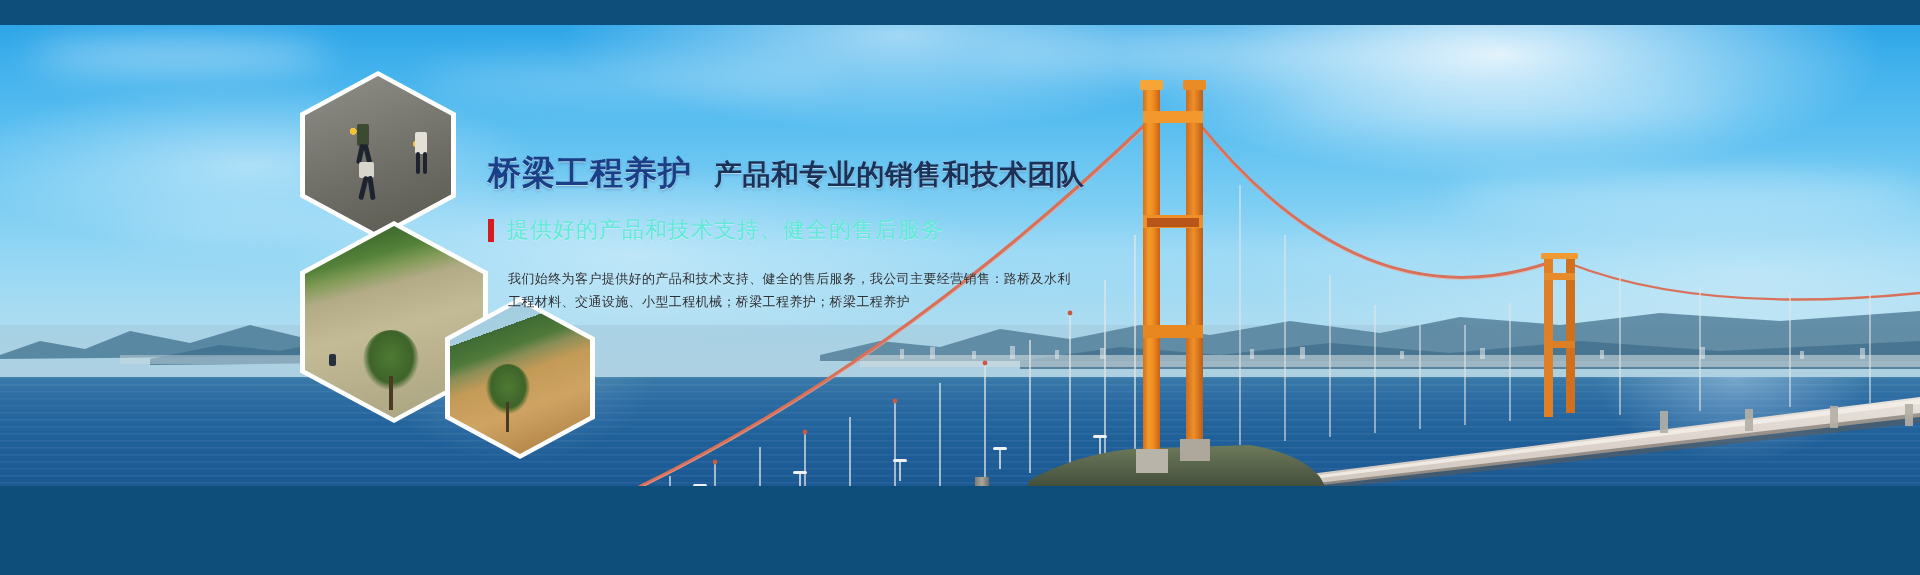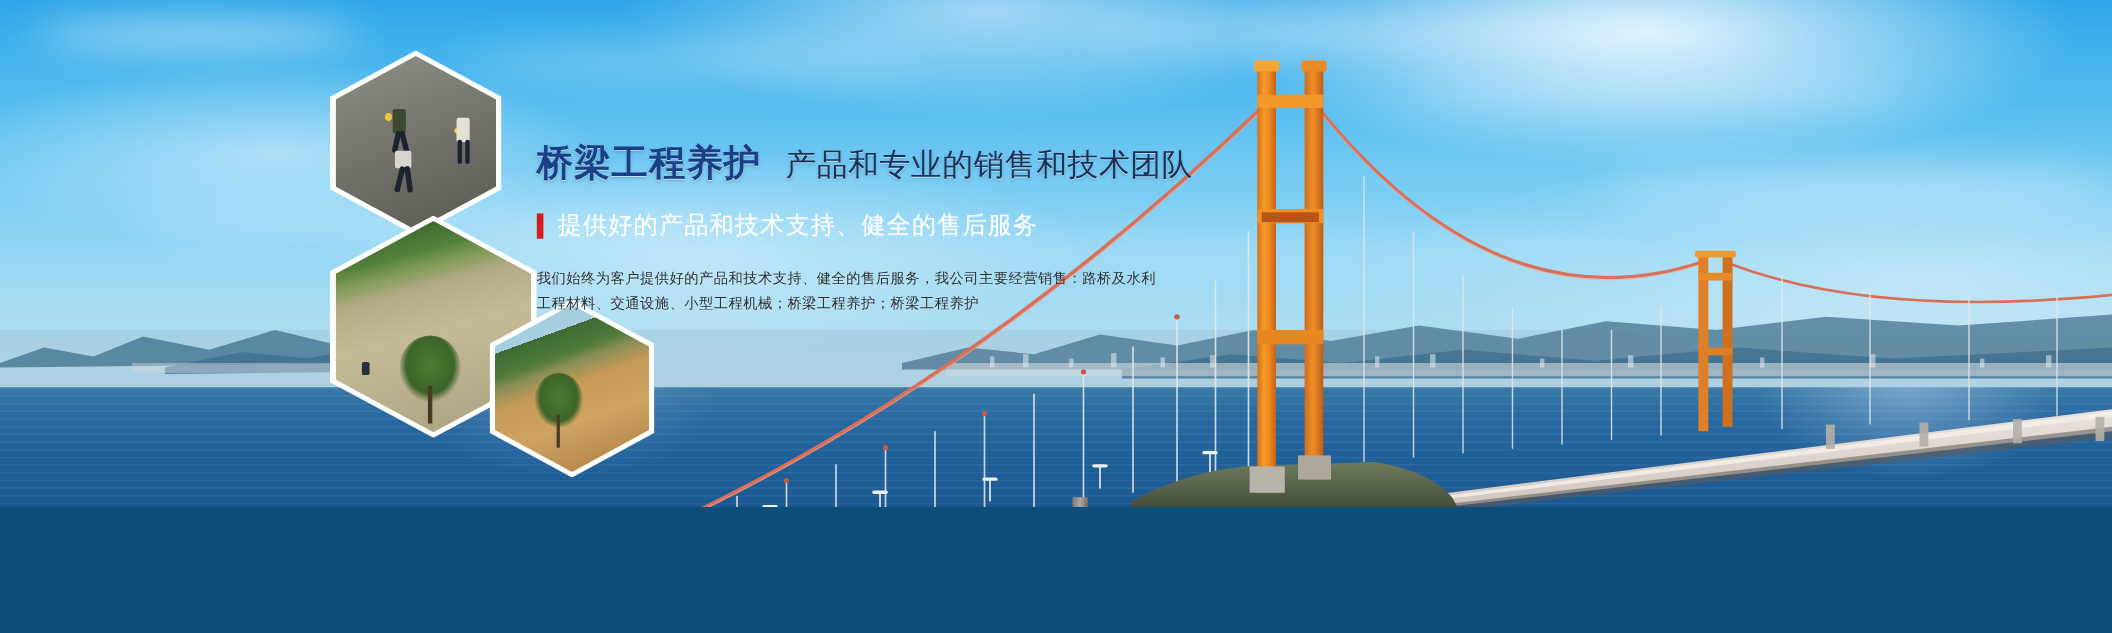--- a/index.html
+++ b/index.html
@@ -3,20 +3,21 @@
 <meta charset="utf-8">
 <style>
   * { margin:0; padding:0; box-sizing:border-box; }
   html,body { width:1920px; height:575px; overflow:hidden; background:#0d4f7a; }
   body { font-family:"DejaVu Sans","Liberation Sans",sans-serif; }
 
   #banner {
     position:relative;
     width:1920px; height:461px;
     overflow:hidden;
+    margin-top:25px;
   }
 
   
   .sky {
     position:absolute; left:0; top:0; width:1920px; height:370px;
     background:
       radial-gradient(ellipse 620px 200px at 1500px 30px, rgba(255,255,255,.85) 0%, rgba(255,255,255,0) 62%),
       radial-gradient(ellipse 520px 150px at 900px 10px, rgba(255,255,255,.55) 0%, rgba(255,255,255,0) 65%),
       radial-gradient(ellipse 420px 120px at 250px 140px, rgba(255,255,255,.45) 0%, rgba(255,255,255,0) 70%),
       radial-gradient(ellipse 500px 130px at 640px 230px, rgba(255,255,255,.40) 0%, rgba(255,255,255,0) 70%),
@@ -119,33 +120,33 @@
   
   .copy { position:absolute; left:488px; top:126px; width:760px; }
 
   .headline { display:flex; align-items:baseline; white-space:nowrap; }
   .h-main {
     font-size:33px; font-weight:bold; color:#1a3f86;
     letter-spacing:1px;
     text-shadow:0 1px 0 rgba(255,255,255,.55), 0 2px 3px rgba(0,40,90,.25);
   }
   .h-sub {
-    font-size:28px; font-weight:normal; color:#1b3158;
+    font-size:28px; font-weight:bold; color:#1b3158;
     letter-spacing:.5px; margin-left:22px;
     text-shadow:0 1px 0 rgba(255,255,255,.5), 0 2px 3px rgba(0,40,90,.22);
   }
 
   .subline { display:flex; align-items:center; margin-top:19px; }
   .redbar { width:6px; height:23px; background:#d61c20; margin-right:13px; flex:none; }
   .sub-text {
-    font-size:22px; color:#ffffff; letter-spacing:1px; white-space:nowrap;
+    font-size:22px; color:#5eead4; letter-spacing:1px; white-space:nowrap;
     text-shadow:0 1px 1px rgba(255,255,255,.35);
   }
 
-  .para { margin-top:22px; }
+  .para { margin-top:22px;padding-left:20px; }
   .para p {
     font-size:13px; color:#2b3136; line-height:23px; letter-spacing:.4px;
     white-space:nowrap;
     text-shadow:0 1px 1px rgba(255,255,255,.25);
   }
 </style>
 </head>
 <body>
 
 <div id="banner">

